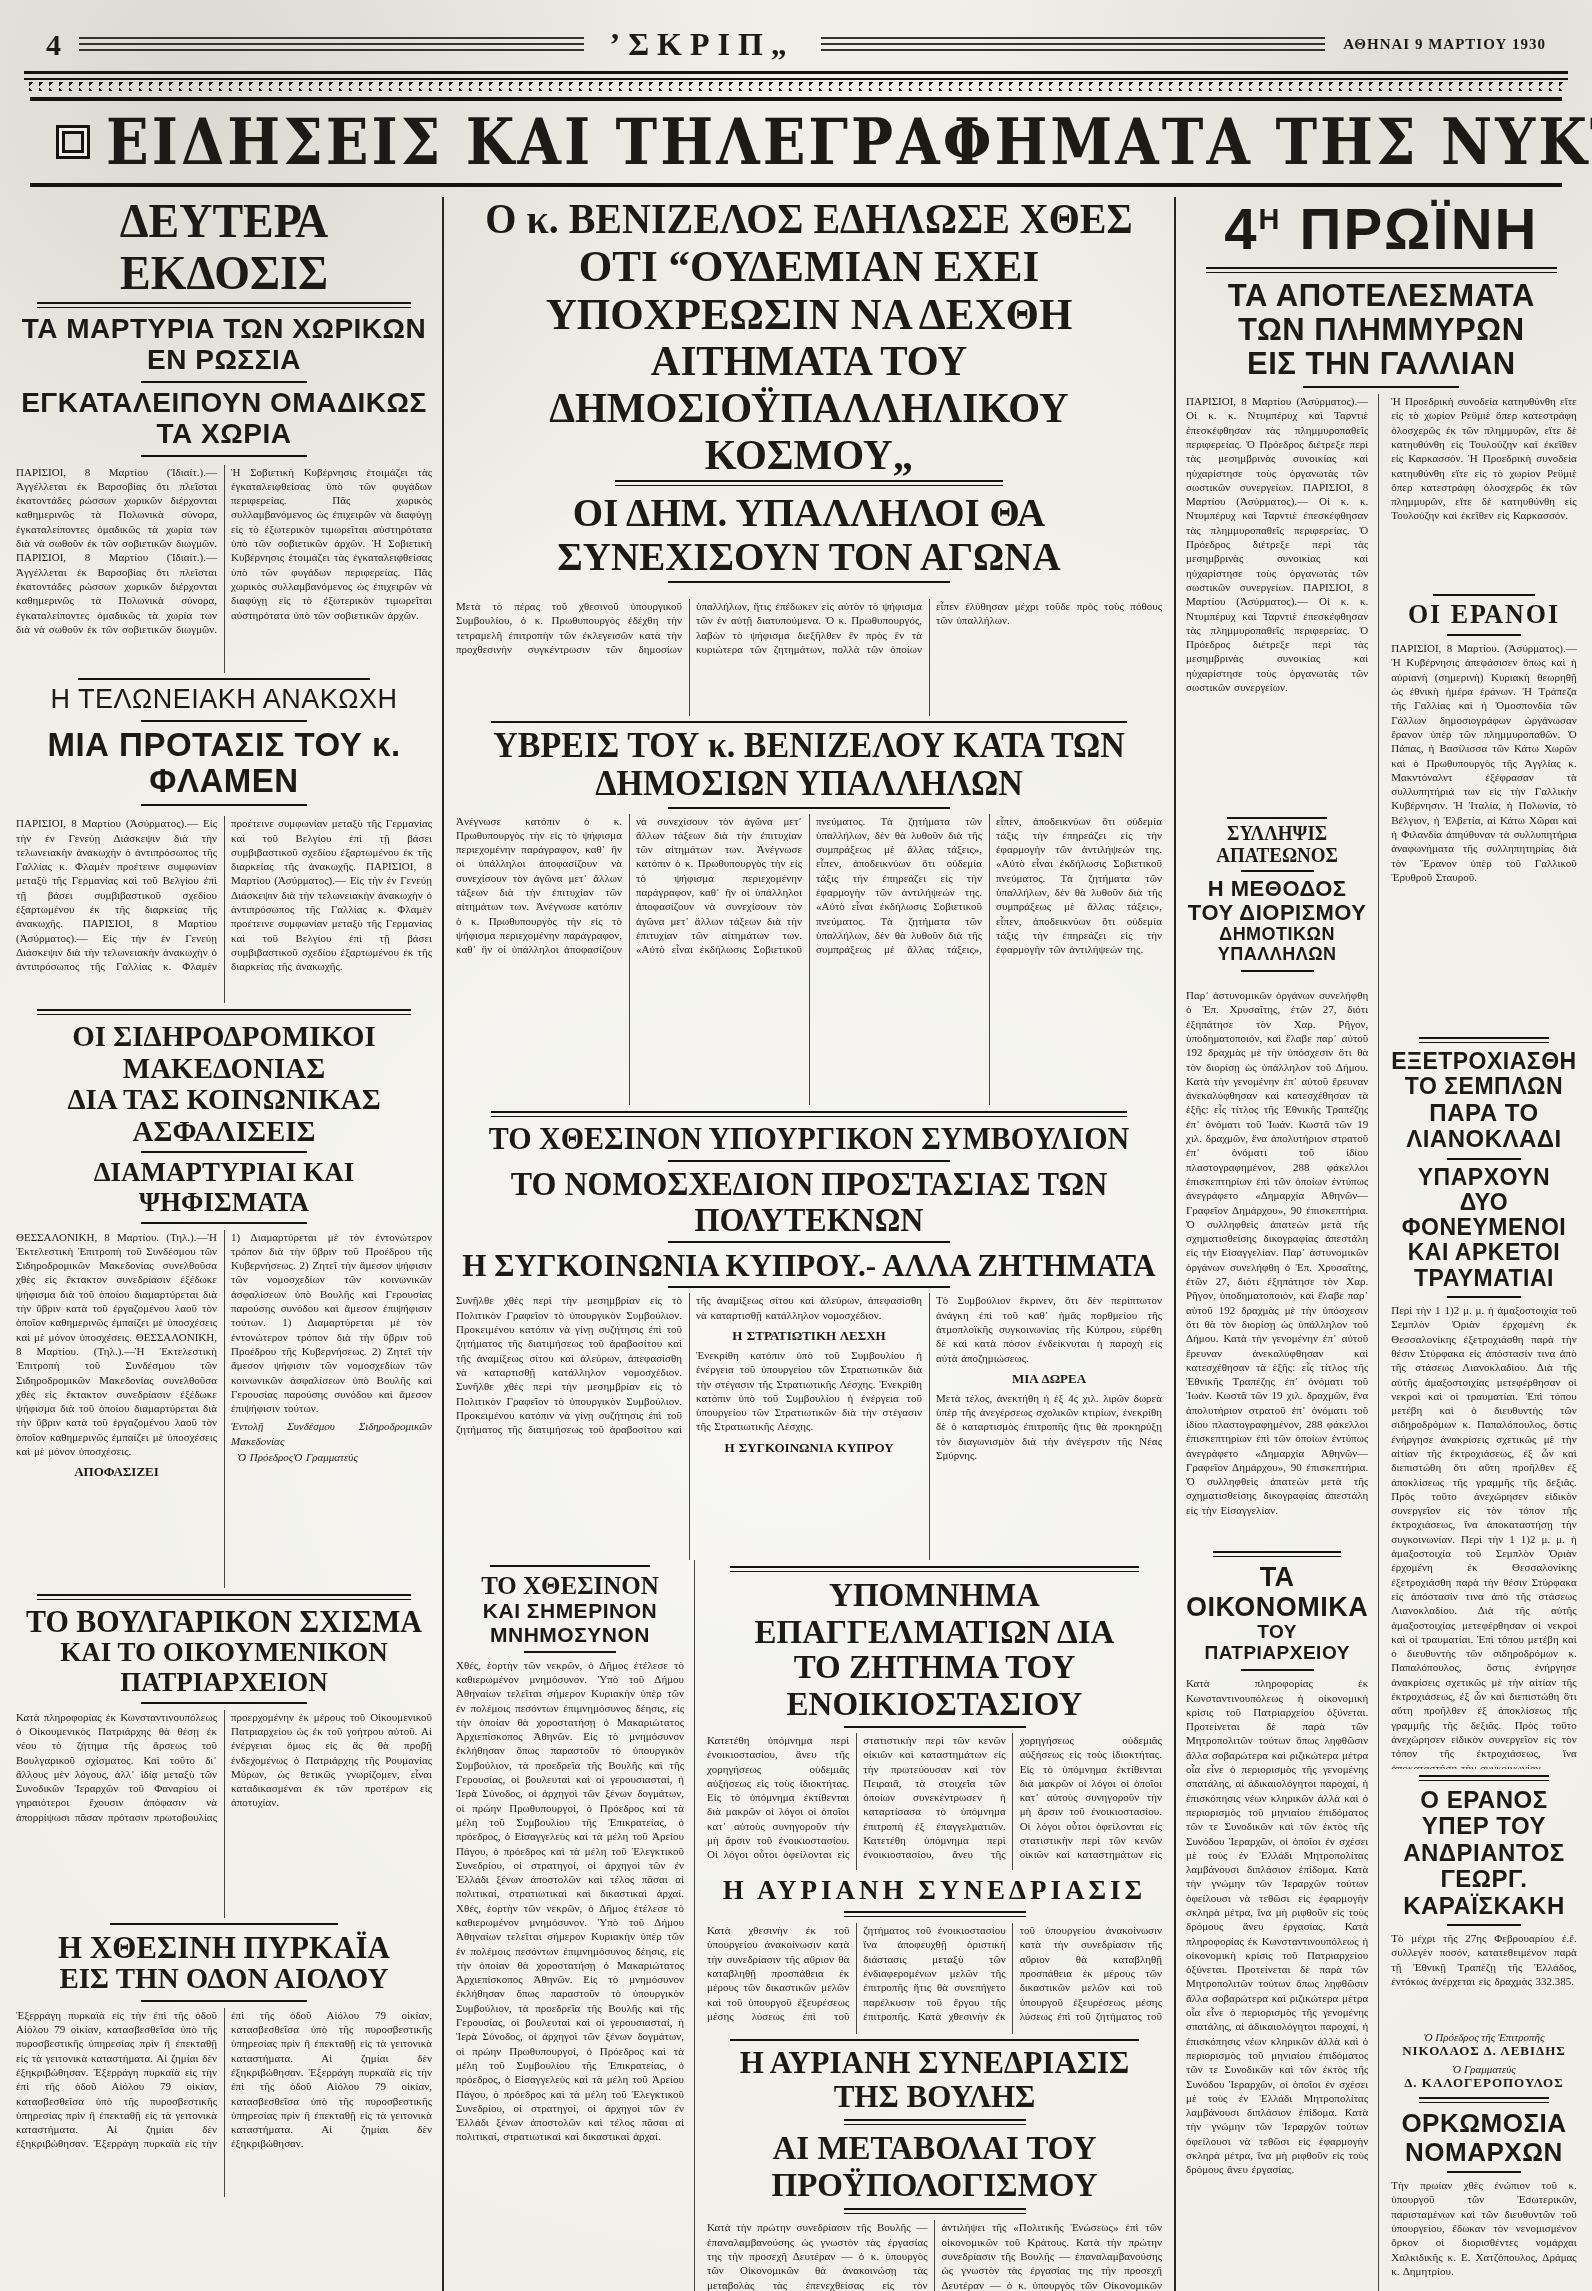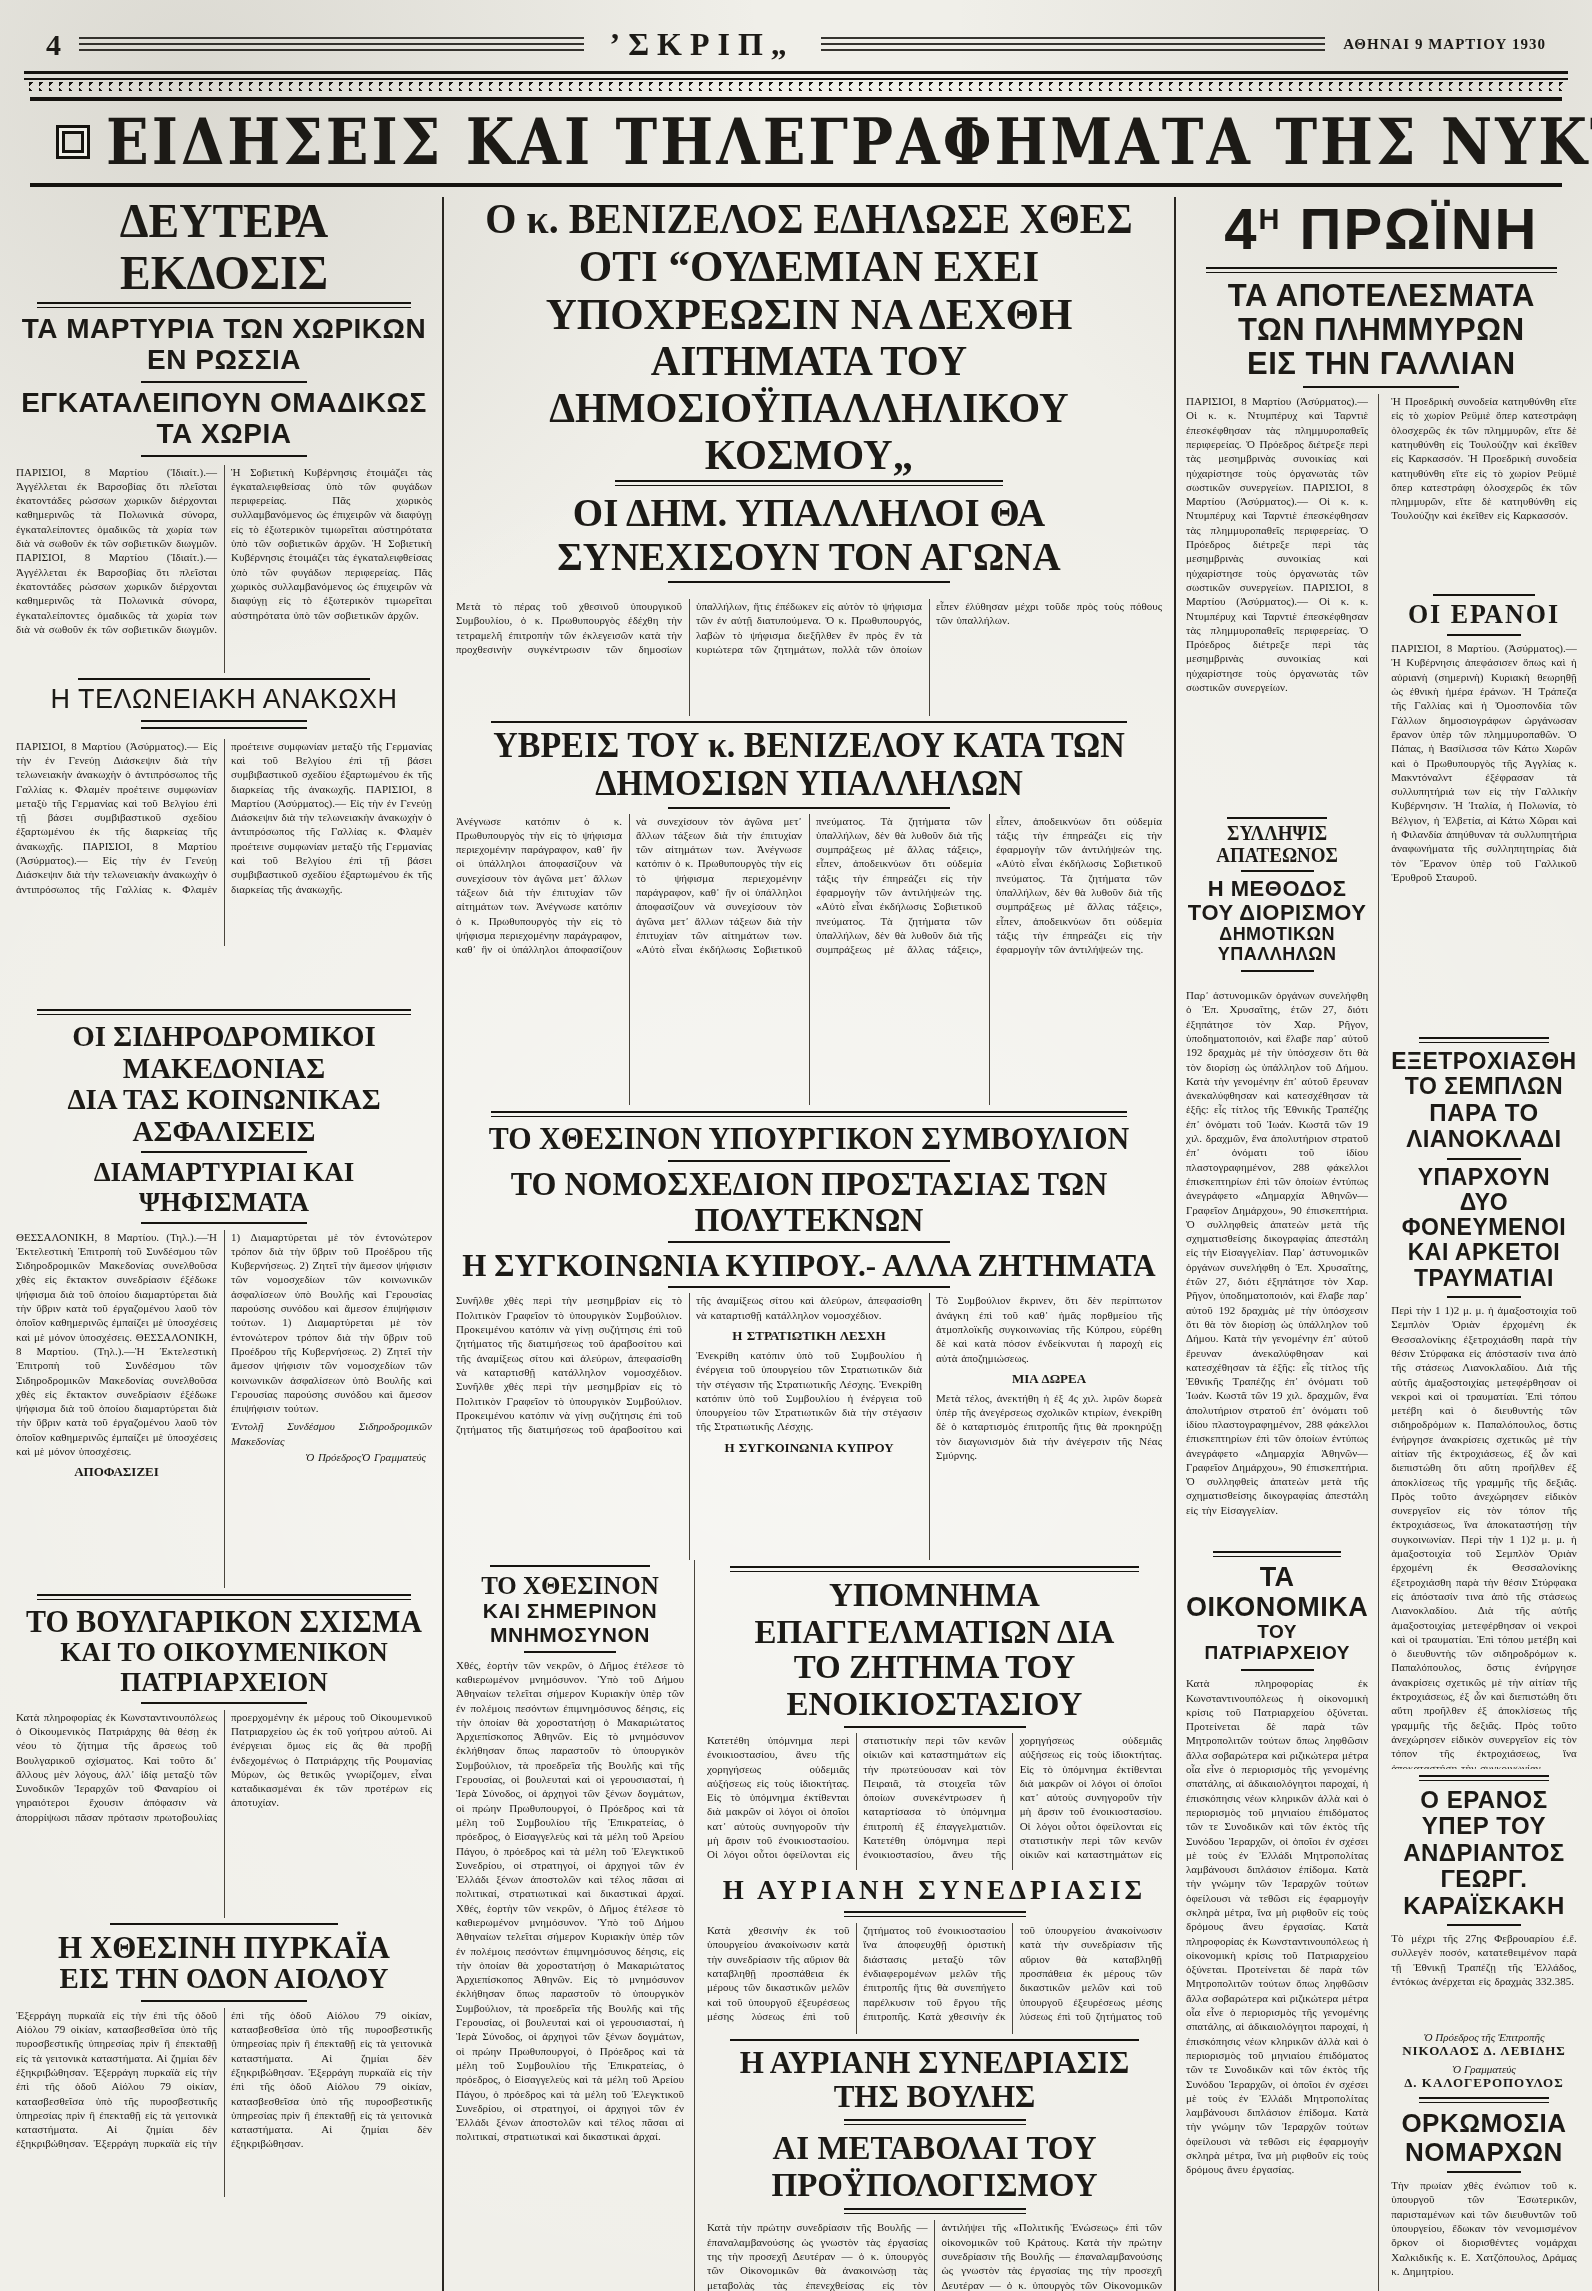--- a/index.html
+++ b/index.html
@@ -36,21 +36,21 @@
   .rule-d{border-top:2px solid #15130f;border-bottom:1px solid #15130f;height:3px;margin:6px auto;}
   .rule-s{border-top:2px solid #15130f;margin:5px auto;}
   .w40{width:40%;} .w55{width:55%;} .w70{width:70%;} .w90{width:90%;}
   
   .bt{font-size:11px;line-height:1.3;text-align:justify;overflow:hidden;word-spacing:1px;}
   .cols-2{columns:2;column-gap:14px;column-rule:1px solid #4a453c;}
   .cols-3{columns:3;column-gap:14px;column-rule:1px solid #4a453c;}
   .cols-4{columns:4;column-gap:14px;column-rule:1px solid #4a453c;}
   .subhead{font-weight:bold;text-align:center;font-size:13px;margin:6px 0 3px 0;}
   .art{overflow:hidden;}
-  .sig-row{display:flex;justify-content:flex-end;font-size:11px;font-style:italic;padding:2px 6px;}
+  .sig-row{display:flex;justify-content:flex-start;font-size:11px;font-style:italic;padding:2px 6px;}
   .sig-name{font-weight:bold;text-align:center;font-size:13px;letter-spacing:1px;}
   .sig-role{text-align:center;font-style:italic;font-size:11px;margin-top:4px;}
   
   .subgrid{display:grid;grid-template-columns:1fr 1fr;column-gap:12px;}
   .subcol-l{border-right:1px solid #4a453c;padding-right:10px;}
   sup{font-size:.5em;vertical-align:super;}
 </style>
 </head>
 <body>
 
@@ -88,20 +88,21 @@
         <div class="bt cols-2" style="height:211px;margin-top:8px">
           <span>ΠΑΡΙΣΙΟΙ, 8 Μαρτίου (Ἰδιαίτ.).—Ἀγγέλλεται ἐκ Βαρσοβίας ὅτι πλεῖσται ἑκατοντάδες ρώσσων χωρικῶν διέρχονται καθημερινῶς τὰ Πολωνικὰ σύνορα, ἐγκαταλείποντες ὁμαδικῶς τὰ χωρία των διὰ νὰ σωθοῦν ἐκ τῶν σοβιετικῶν διωγμῶν.  ΠΑΡΙΣΙΟΙ, 8 Μαρτίου (Ἰδιαίτ.).—Ἀγγέλλεται ἐκ Βαρσοβίας ὅτι πλεῖσται ἑκατοντάδες ρώσσων χωρικῶν διέρχονται καθημερινῶς τὰ Πολωνικὰ σύνορα, ἐγκαταλείποντες ὁμαδικῶς τὰ χωρία των διὰ νὰ σωθοῦν ἐκ τῶν σοβιετικῶν διωγμῶν.</span>
           <span>Ἡ Σοβιετικὴ Κυβέρνησις ἑτοιμάζει τὰς ἐγκαταλειφθείσας ὑπὸ τῶν φυγάδων περιφερείας. Πᾶς χωρικὸς συλλαμβανόμενος ὡς ἐπιχειρῶν νὰ διαφύγῃ εἰς τὸ ἐξωτερικὸν τιμωρεῖται αὐστηρότατα ὑπὸ τῶν σοβιετικῶν ἀρχῶν.  Ἡ Σοβιετικὴ Κυβέρνησις ἑτοιμάζει τὰς ἐγκαταλειφθείσας ὑπὸ τῶν φυγάδων περιφερείας. Πᾶς χωρικὸς συλλαμβανόμενος ὡς ἐπιχειρῶν νὰ διαφύγῃ εἰς τὸ ἐξωτερικὸν τιμωρεῖται αὐστηρότατα ὑπὸ τῶν σοβιετικῶν ἀρχῶν.</span>
         </div>
       </div>
 
       <div class="art" style="height:330px">
         <div class="rule-s w70"></div>
         <div class="h-slab" style="font-size:27px;font-weight:400">Η ΤΕΛΩΝΕΙΑΚΗ ΑΝΑΚΩΧΗ</div>
         <div class="rule-s w40"></div>
+        <div class="h-slab" style="font-size:33px">ΜΙΑ ΠΡΟΤΑΣΙΣ ΤΟΥ κ. ΦΛΑΜΕΝ</div>
         <div class="rule-s w40"></div>
         <div class="bt cols-2" style="height:207px;margin-top:10px">
           <span>ΠΑΡΙΣΙΟΙ, 8 Μαρτίου (Ἀσύρματος).— Εἰς τὴν ἐν Γενεύῃ Διάσκεψιν διὰ τὴν τελωνειακὴν ἀνακωχὴν ὁ ἀντιπρόσωπος τῆς Γαλλίας κ. Φλαμὲν προέτεινε συμφωνίαν μεταξὺ τῆς Γερμανίας καὶ τοῦ Βελγίου ἐπὶ τῇ βάσει συμβιβαστικοῦ σχεδίου ἐξαρτωμένου ἐκ τῆς διαρκείας τῆς ἀνακωχῆς.  ΠΑΡΙΣΙΟΙ, 8 Μαρτίου (Ἀσύρματος).— Εἰς τὴν ἐν Γενεύῃ Διάσκεψιν διὰ τὴν τελωνειακὴν ἀνακωχὴν ὁ ἀντιπρόσωπος τῆς Γαλλίας κ. Φλαμὲν προέτεινε συμφωνίαν μεταξὺ τῆς Γερμανίας καὶ τοῦ Βελγίου ἐπὶ τῇ βάσει συμβιβαστικοῦ σχεδίου ἐξαρτωμένου ἐκ τῆς διαρκείας τῆς ἀνακωχῆς.  ΠΑΡΙΣΙΟΙ, 8 Μαρτίου (Ἀσύρματος).— Εἰς τὴν ἐν Γενεύῃ Διάσκεψιν διὰ τὴν τελωνειακὴν ἀνακωχὴν ὁ ἀντιπρόσωπος τῆς Γαλλίας κ. Φλαμὲν προέτεινε συμφωνίαν μεταξὺ τῆς Γερμανίας καὶ τοῦ Βελγίου ἐπὶ τῇ βάσει συμβιβαστικοῦ σχεδίου ἐξαρτωμένου ἐκ τῆς διαρκείας τῆς ἀνακωχῆς.</span>
         </div>
       </div>
 
       <div class="art" style="height:585px">
         <div class="rule-d w90"></div>
         <div class="h-serif" style="font-size:29px">ΟΙ ΣΙΔΗΡΟΔΡΟΜΙΚΟΙ ΜΑΚΕΔΟΝΙΑΣ</div>
         <div class="h-serif" style="font-size:29px">ΔΙΑ ΤΑΣ ΚΟΙΝΩΝΙΚΑΣ ΑΣΦΑΛΙΣΕΙΣ</div>

